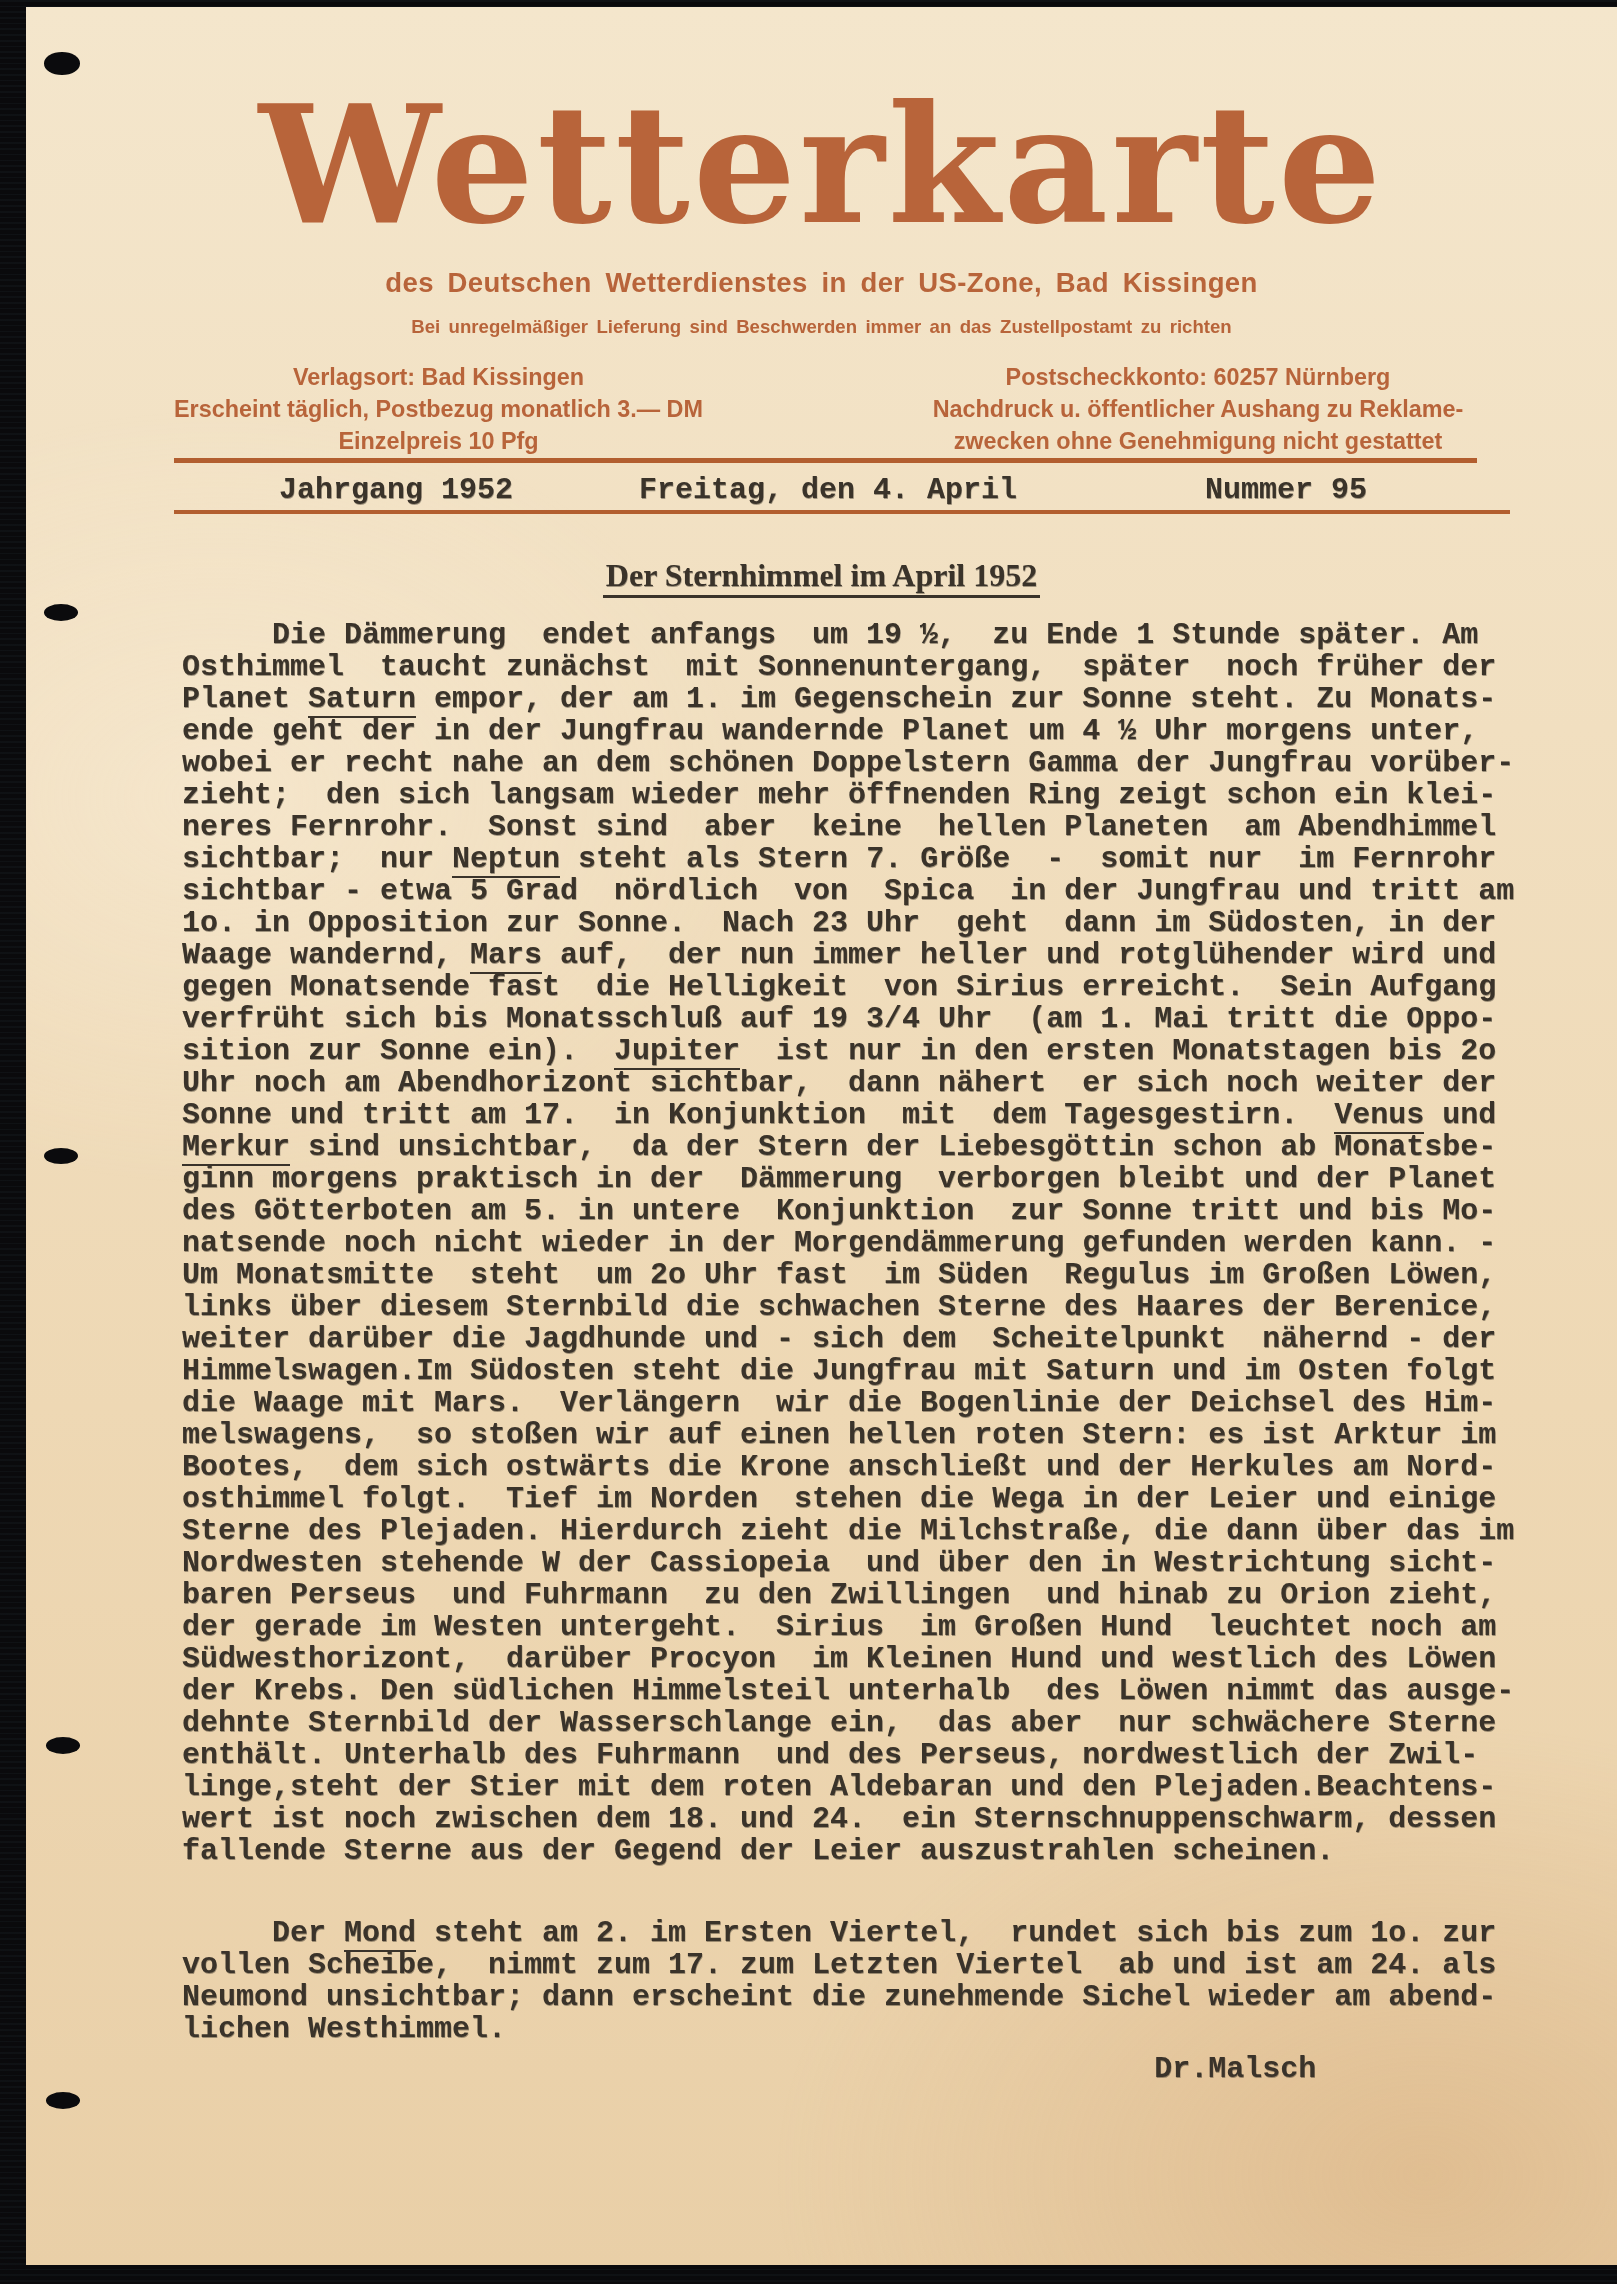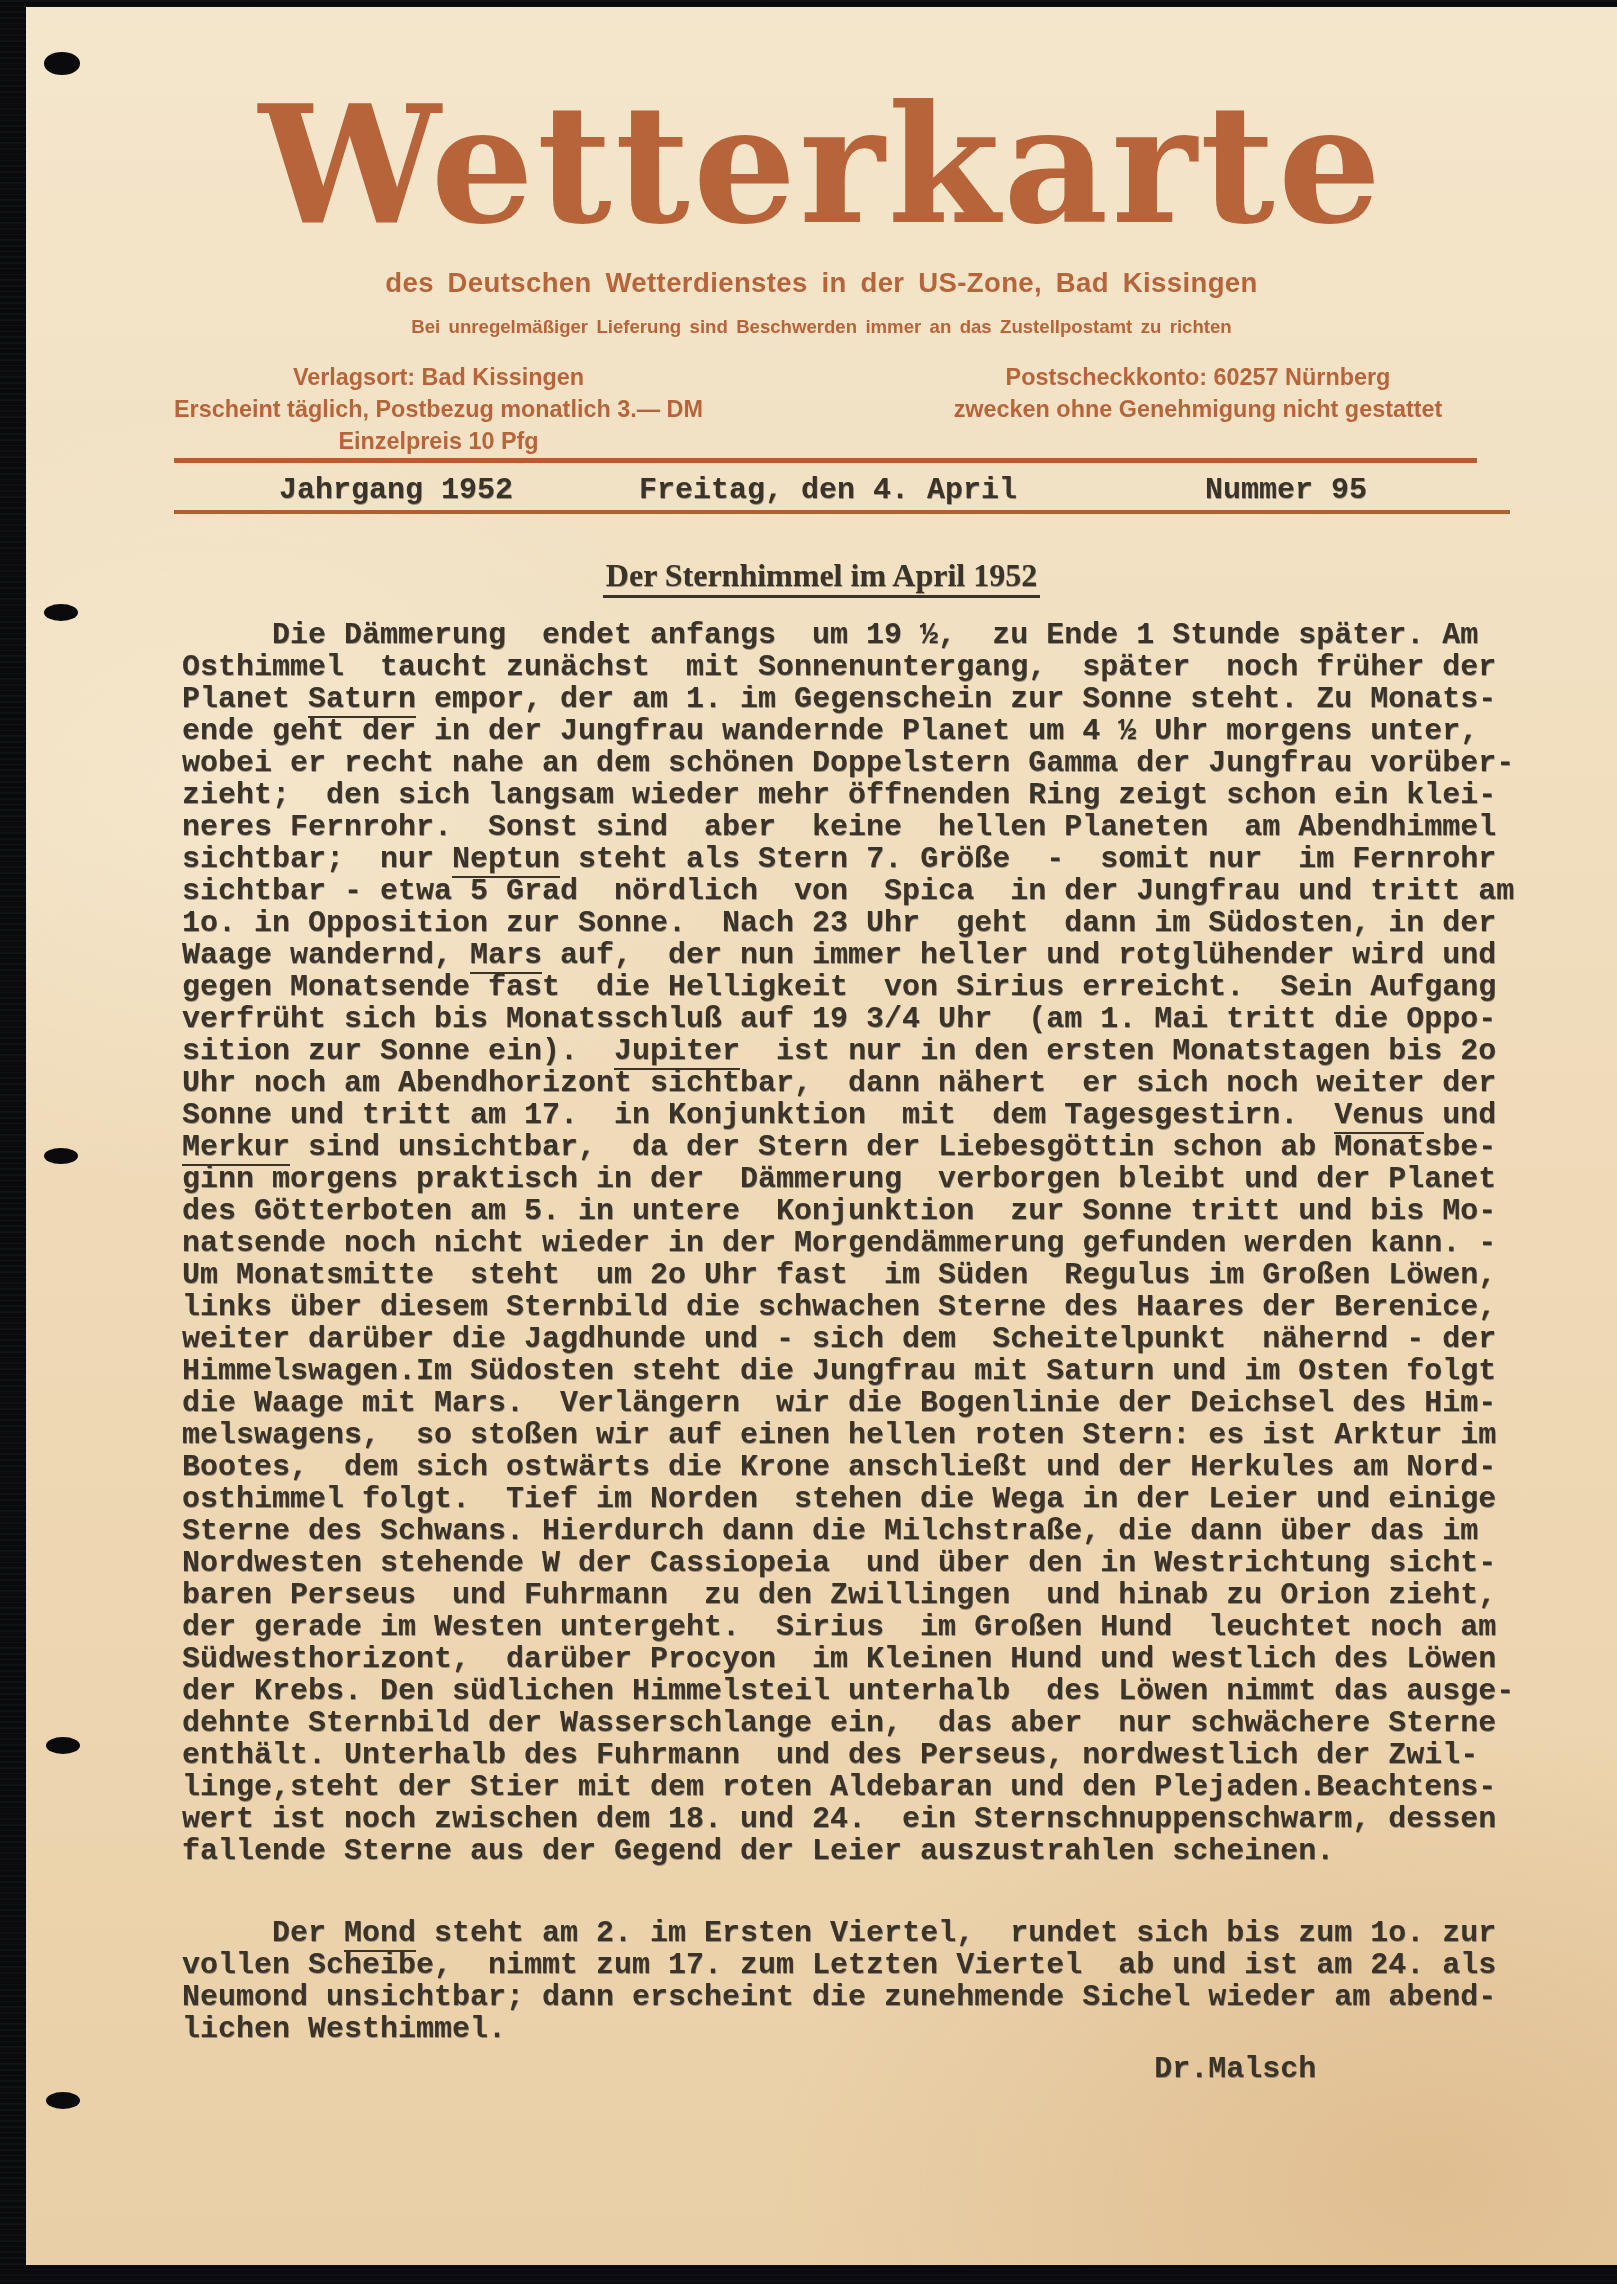--- a/index.html
+++ b/index.html
@@ -84,20 +84,21 @@
   <div class="masthead-subtitle">des Deutschen Wetterdienstes in der US-Zone, Bad Kissingen</div>
   <div class="masthead-notice">Bei unregelmäßiger Lieferung sind Beschwerden immer an das Zustellpostamt zu richten</div>
 
   <div class="info-col info-left">
     <div>Verlagsort: Bad Kissingen</div>
     <div>Erscheint täglich, Postbezug monatlich 3.— DM</div>
     <div>Einzelpreis 10 Pfg</div>
   </div>
   <div class="info-col info-right">
     <div>Postscheckkonto: 60257 Nürnberg</div>
+    <div>Nachdruck u. öffentlicher Aushang zu Reklame-</div>
     <div>zwecken ohne Genehmigung nicht gestattet</div>
   </div>
 
   <div class="rule-top"></div>
 
   <div class="dateline">
     <span class="dl-volume">Jahrgang 1952</span>
     <span class="dl-date">Freitag, den 4. April</span>
     <span class="dl-number">Nummer 95</span>
   </div>
@@ -132,21 +133,21 @@
         <div class="bline">des Götterboten am 5. in untere  Konjunktion  zur Sonne tritt und bis Mo-</div>
         <div class="bline">natsende noch nicht wieder in der Morgendämmerung gefunden werden kann. -</div>
         <div class="bline">Um Monatsmitte  steht  um 2o Uhr fast  im Süden  Regulus im Großen Löwen,</div>
         <div class="bline">links über diesem Sternbild die schwachen Sterne des Haares der Berenice,</div>
         <div class="bline">weiter darüber die Jagdhunde und - sich dem  Scheitelpunkt  nähernd - der</div>
         <div class="bline">Himmelswagen.Im Südosten steht die Jungfrau mit Saturn und im Osten folgt</div>
         <div class="bline">die Waage mit Mars.  Verlängern  wir die Bogenlinie der Deichsel des Him-</div>
         <div class="bline">melswagens,  so stoßen wir auf einen hellen roten Stern: es ist Arktur im</div>
         <div class="bline">Bootes,  dem sich ostwärts die Krone anschließt und der Herkules am Nord-</div>
         <div class="bline">osthimmel folgt.  Tief im Norden  stehen die Wega in der Leier und einige</div>
-        <div class="bline">Sterne des Schwans. Hierdurch dann die Milchstraße, die dann über das im</div>
+        <div class="bline">Sterne des Plejaden. Hierdurch zieht die Milchstraße, die dann über das im</div>
         <div class="bline">Nordwesten stehende W der Cassiopeia  und über den in Westrichtung sicht-</div>
         <div class="bline">baren Perseus  und Fuhrmann  zu den Zwillingen  und hinab zu Orion zieht,</div>
         <div class="bline">der gerade im Westen untergeht.  Sirius  im Großen Hund  leuchtet noch am</div>
         <div class="bline">Südwesthorizont,  darüber Procyon  im Kleinen Hund und westlich des Löwen</div>
         <div class="bline">der Krebs. Den südlichen Himmelsteil unterhalb  des Löwen nimmt das ausge-</div>
         <div class="bline">dehnte Sternbild der Wasserschlange ein,  das aber  nur schwächere Sterne</div>
         <div class="bline">enthält. Unterhalb des Fuhrmann  und des Perseus, nordwestlich der Zwil-</div>
         <div class="bline">linge,steht der Stier mit dem roten Aldebaran und den Plejaden.Beachtens-</div>
         <div class="bline">wert ist noch zwischen dem 18. und 24.  ein Sternschnuppenschwarm, dessen</div>
         <div class="bline">fallende Sterne aus der Gegend der Leier auszustrahlen scheinen.</div>

